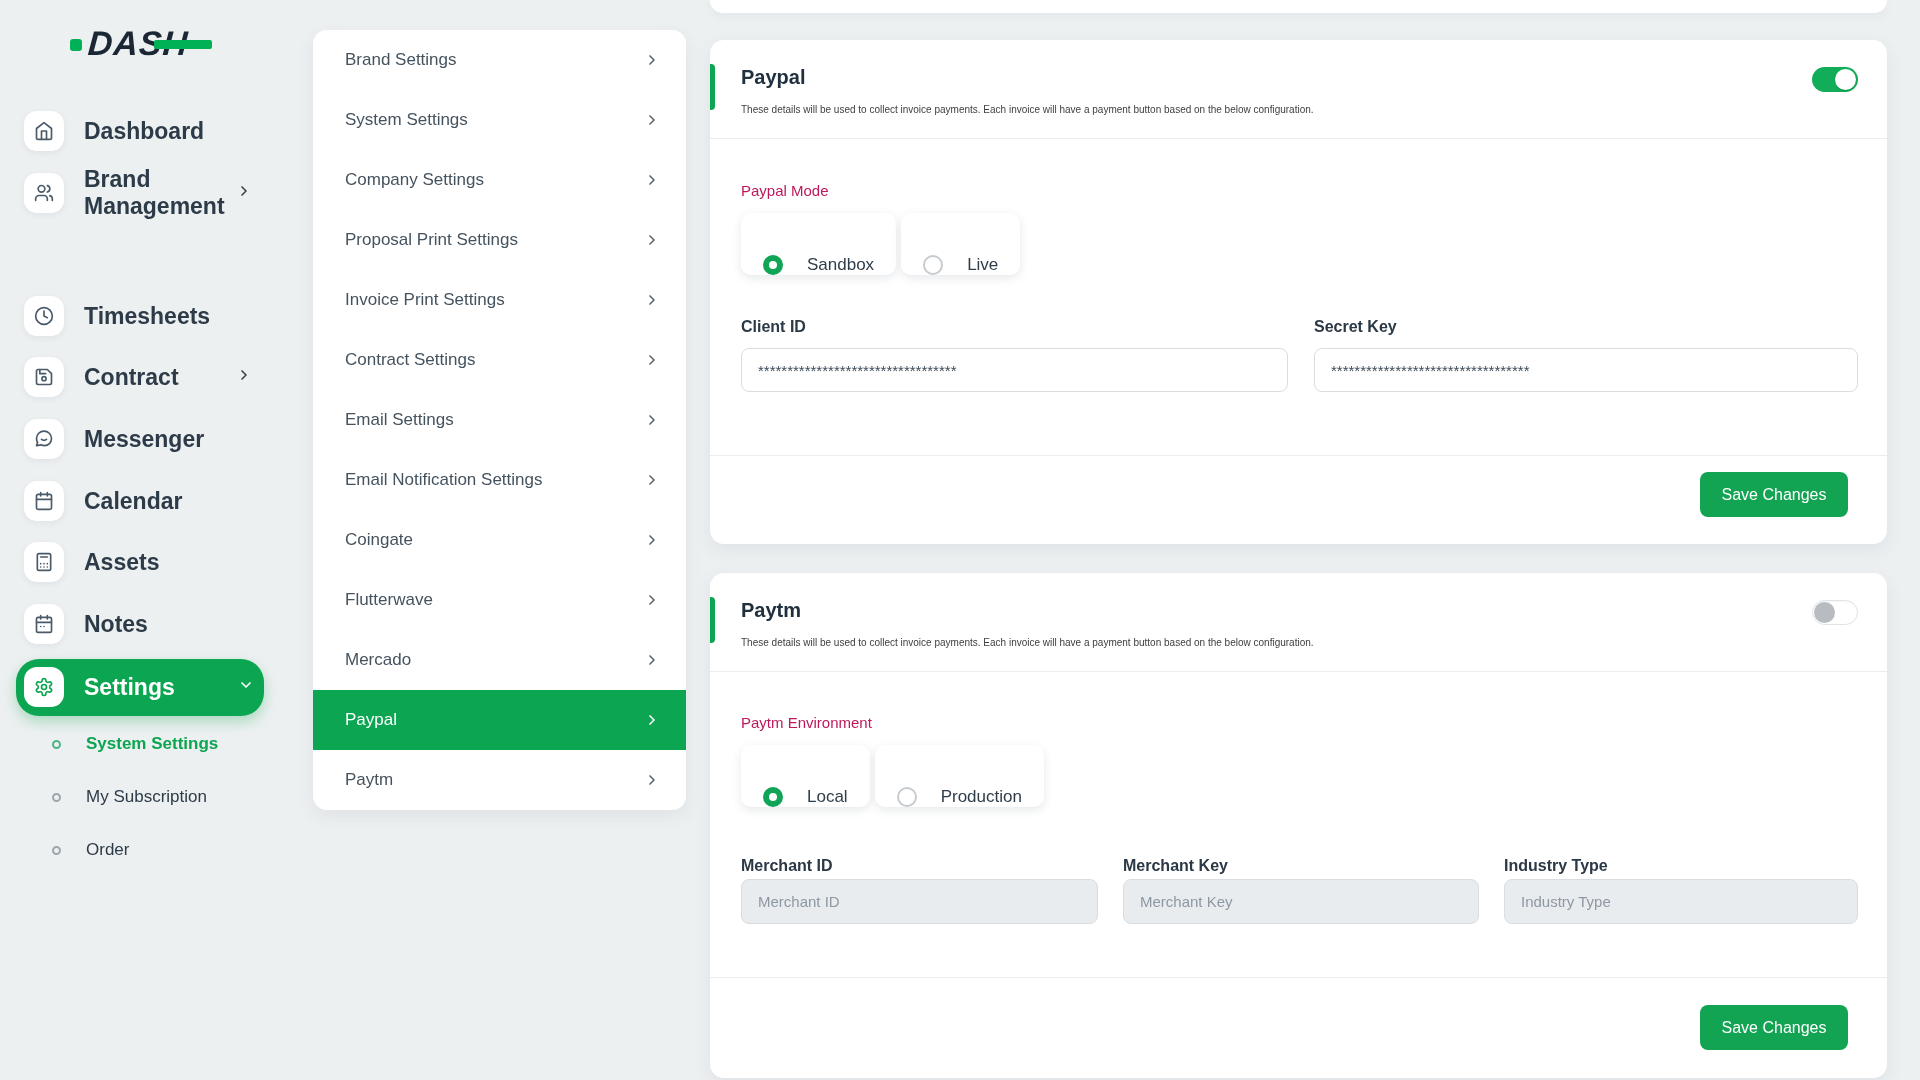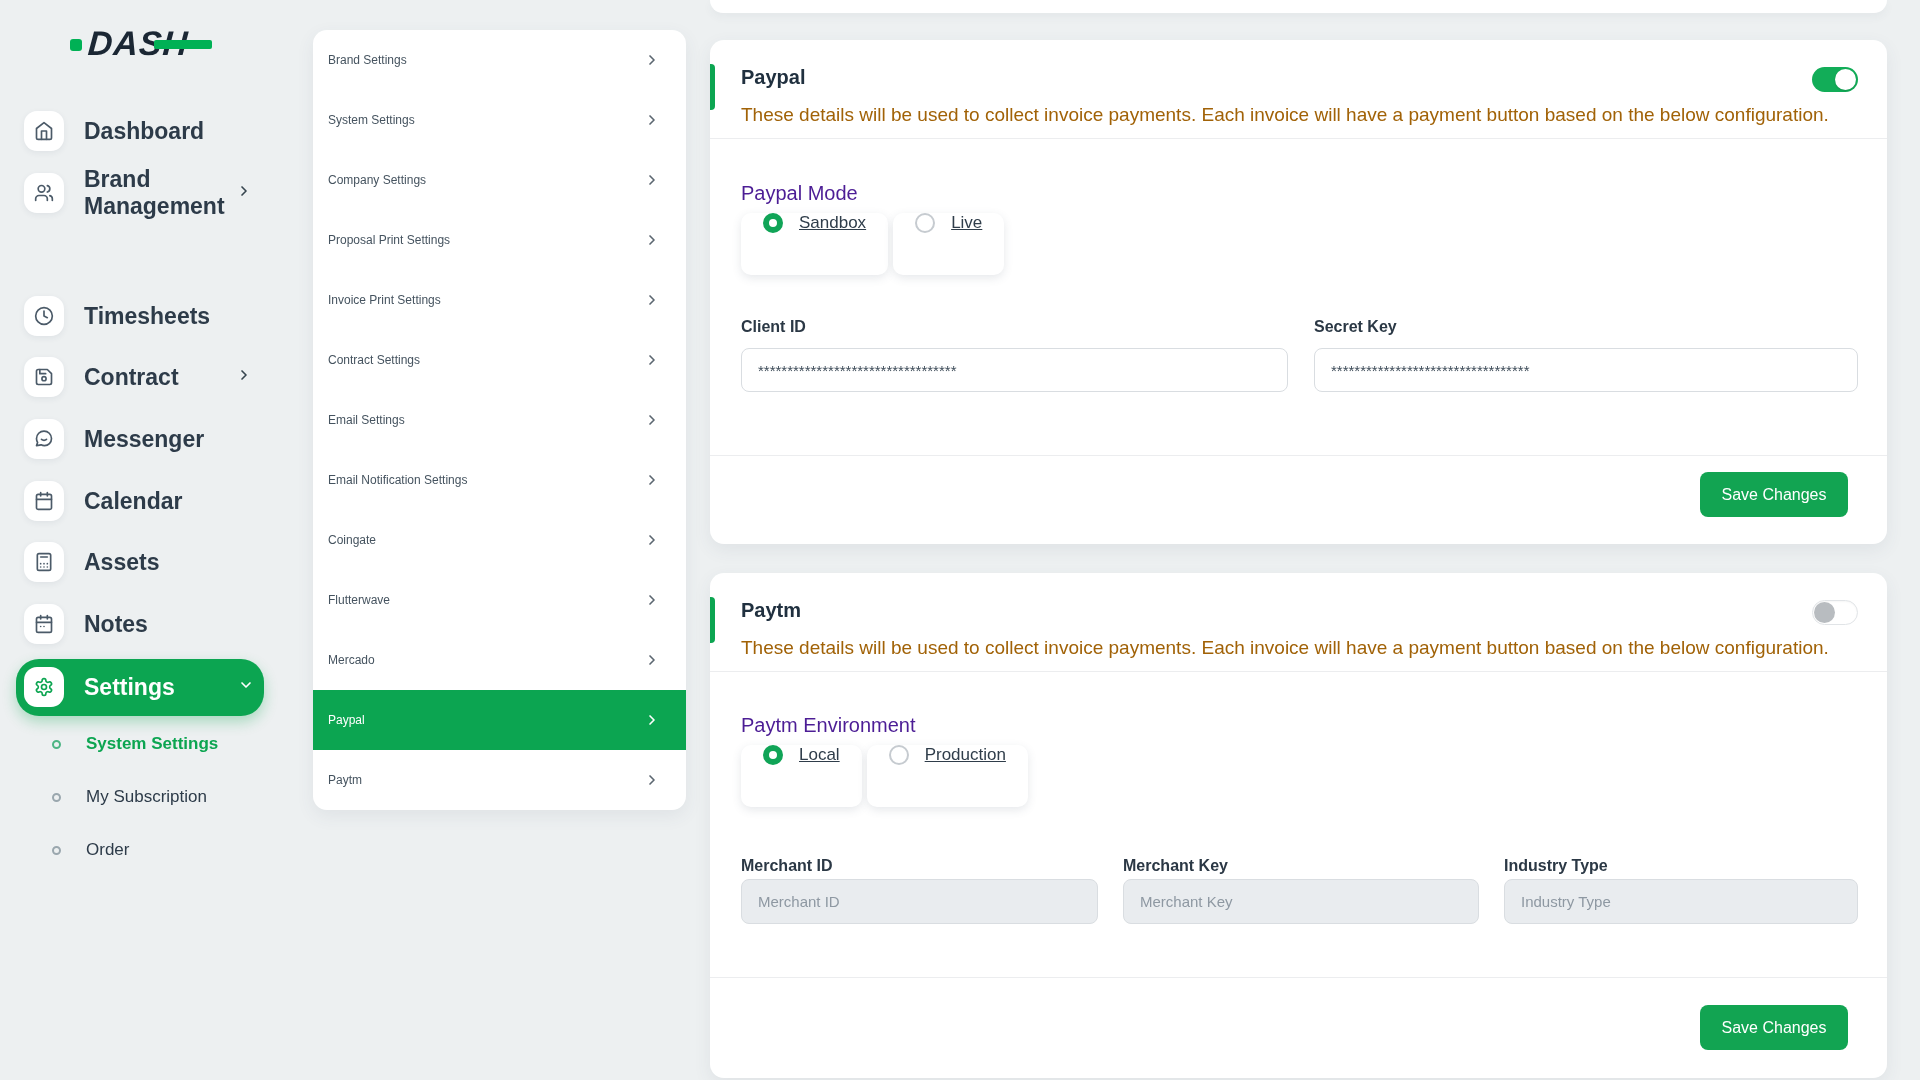--- a/index.html
+++ b/index.html
@@ -30,46 +30,46 @@
   .nav-item.active .nav-chevron { left:222px; color:#ffffff; }
 
   .sub-item { position:absolute; left:0; width:270px; height:30px; cursor:pointer; display:flex; align-items:center; }
   .sub-bullet { position:absolute; left:52px; width:9px; height:9px; border:2px solid #9aa7ae; border-radius:50%; }
   .sub-item.active .sub-bullet { border-color:#4db584; }
   .sub-label { position:absolute; left:86px; font-size:17px; color:#2d3b49; }
   .sub-item.active .sub-label { color:#0ca551; font-weight:700; }
 
   
   .menu-card { position:absolute; left:313px; top:30px; width:373px; height:780px; background:#ffffff; border-radius:14px; box-shadow:0 6px 18px rgba(60,80,100,.08); overflow:hidden; display:flex; flex-direction:column; }
-  .menu-row { flex:1; display:flex; align-items:center; justify-content:space-between; padding:0 26px 0 15px; cursor:pointer; font-size:12px; color:#45535f; }
+  .menu-row { flex:1; display:flex; align-items:center; justify-content:space-between; padding:0 26px 0 32px; cursor:pointer; font-size:17px; color:#45535f; }
   .menu-row .mchev { width:16px; height:16px; color:#5b6670; flex:0 0 auto; }
   .menu-row .mchev svg { width:16px; height:16px; }
   .menu-row.active { background:#0ca551; color:#ffffff; }
   .menu-row.active .mchev { color:#ffffff; }
 
   
   .top-strip { position:absolute; left:710px; top:0; width:1177px; height:13px; background:#ffffff; border-radius:0 0 14px 14px; box-shadow:0 4px 10px rgba(60,80,100,.05); }
   .card { position:absolute; left:710px; width:1177px; background:#ffffff; border-radius:14px; box-shadow:0 6px 18px rgba(60,80,100,.08); }
   .card.paypal { top:40px; height:504px; }
   .card.paytm { top:573px; height:505px; }
 
   .accent-bar { position:absolute; left:0; top:24px; width:5px; height:46px; background:#0ca551; border-radius:0 4px 4px 0; }
   .sec-title { position:absolute; left:31px; top:26px; font-size:20px; font-weight:700; color:#20303f; }
-  .sec-desc { position:absolute; left:31px; top:64px; font-size:19px; color:#a16207; }
+  .sec-desc { position:absolute; left:31px; top:64px; font-size:10px; color:#404040; }
   .hdr-divider { position:absolute; left:0; top:98px; width:100%; height:1px; background:#ecedef; }
 
   .toggle { position:absolute; right:29px; top:27px; width:46px; height:25px; border-radius:13px; cursor:pointer; }
   .toggle.on { background:#12ad58; }
   .toggle.on .knob { position:absolute; right:2px; top:2px; width:21px; height:21px; background:#ffffff; border-radius:50%; box-shadow:0 1px 2px rgba(0,0,0,.15); }
   .toggle.off { background:#ffffff; border:1px solid #e1e4e7; box-shadow:inset 0 1px 2px rgba(0,0,0,.04); }
   .toggle.off .knob { position:absolute; left:1px; top:1px; width:21px; height:21px; background:#b8bcc0; border-radius:50%; }
 
-  .group-label { position:absolute; left:31px; font-size:20px; color:#4c1d95; }
+  .group-label { position:absolute; left:31px; font-size:15px; color:#be185d; }
   .radio-row { position:absolute; left:31px; display:flex; gap:5px; }
-  .radio-card { height:62px; background:#ffffff; border-radius:10px; box-shadow:0 3px 10px rgba(60,80,100,.13); display:flex; align-items:flex-start; gap:16px; padding:0 22px; cursor:pointer; font-size:17px; color:#2f3d4a;text-decoration:underline; }
+  .radio-card { height:62px; background:#ffffff; border-radius:10px; box-shadow:0 3px 10px rgba(60,80,100,.13); display:flex; align-items:flex-end; gap:24px; padding:0 22px; cursor:pointer; font-size:17px; color:#2f3d4a; }
   .radio { width:20px; height:20px; border-radius:50%; background:#ffffff; flex:0 0 auto; }
   .radio.checked { border:6px solid #10a457; }
   .radio.unchecked { border:2px solid #c6cbd0; }
 
   .field-label { position:absolute; font-size:16px; font-weight:700; color:#2b3845; }
   .text-input { position:absolute; height:44px; border:1px solid #d9dde1; border-radius:8px; background:#ffffff; font-family:"Liberation Sans","DejaVu Sans",sans-serif; font-size:15px; color:#3e4c59; padding:0 16px; outline:none; }
   .text-input.disabled { background:#e9ecef; }
   .text-input::placeholder { color:#8e98a2; }
 
   .ft-divider { position:absolute; left:0; width:100%; height:1px; background:#ecedef; }

